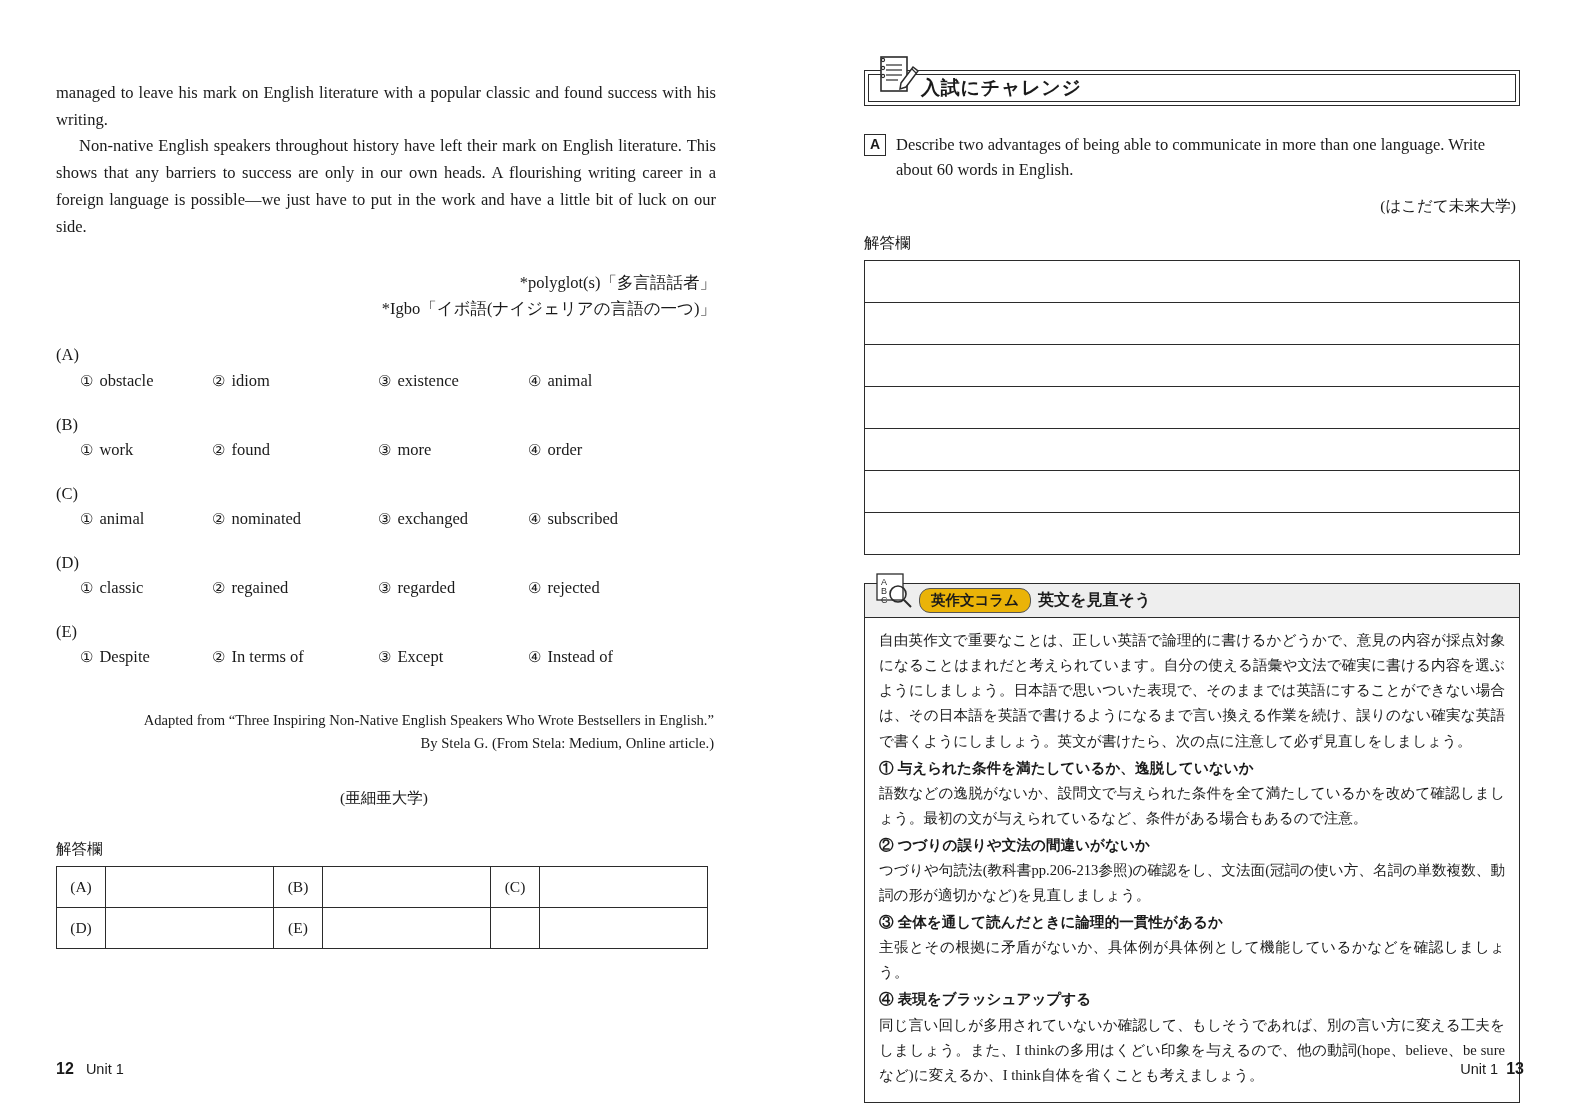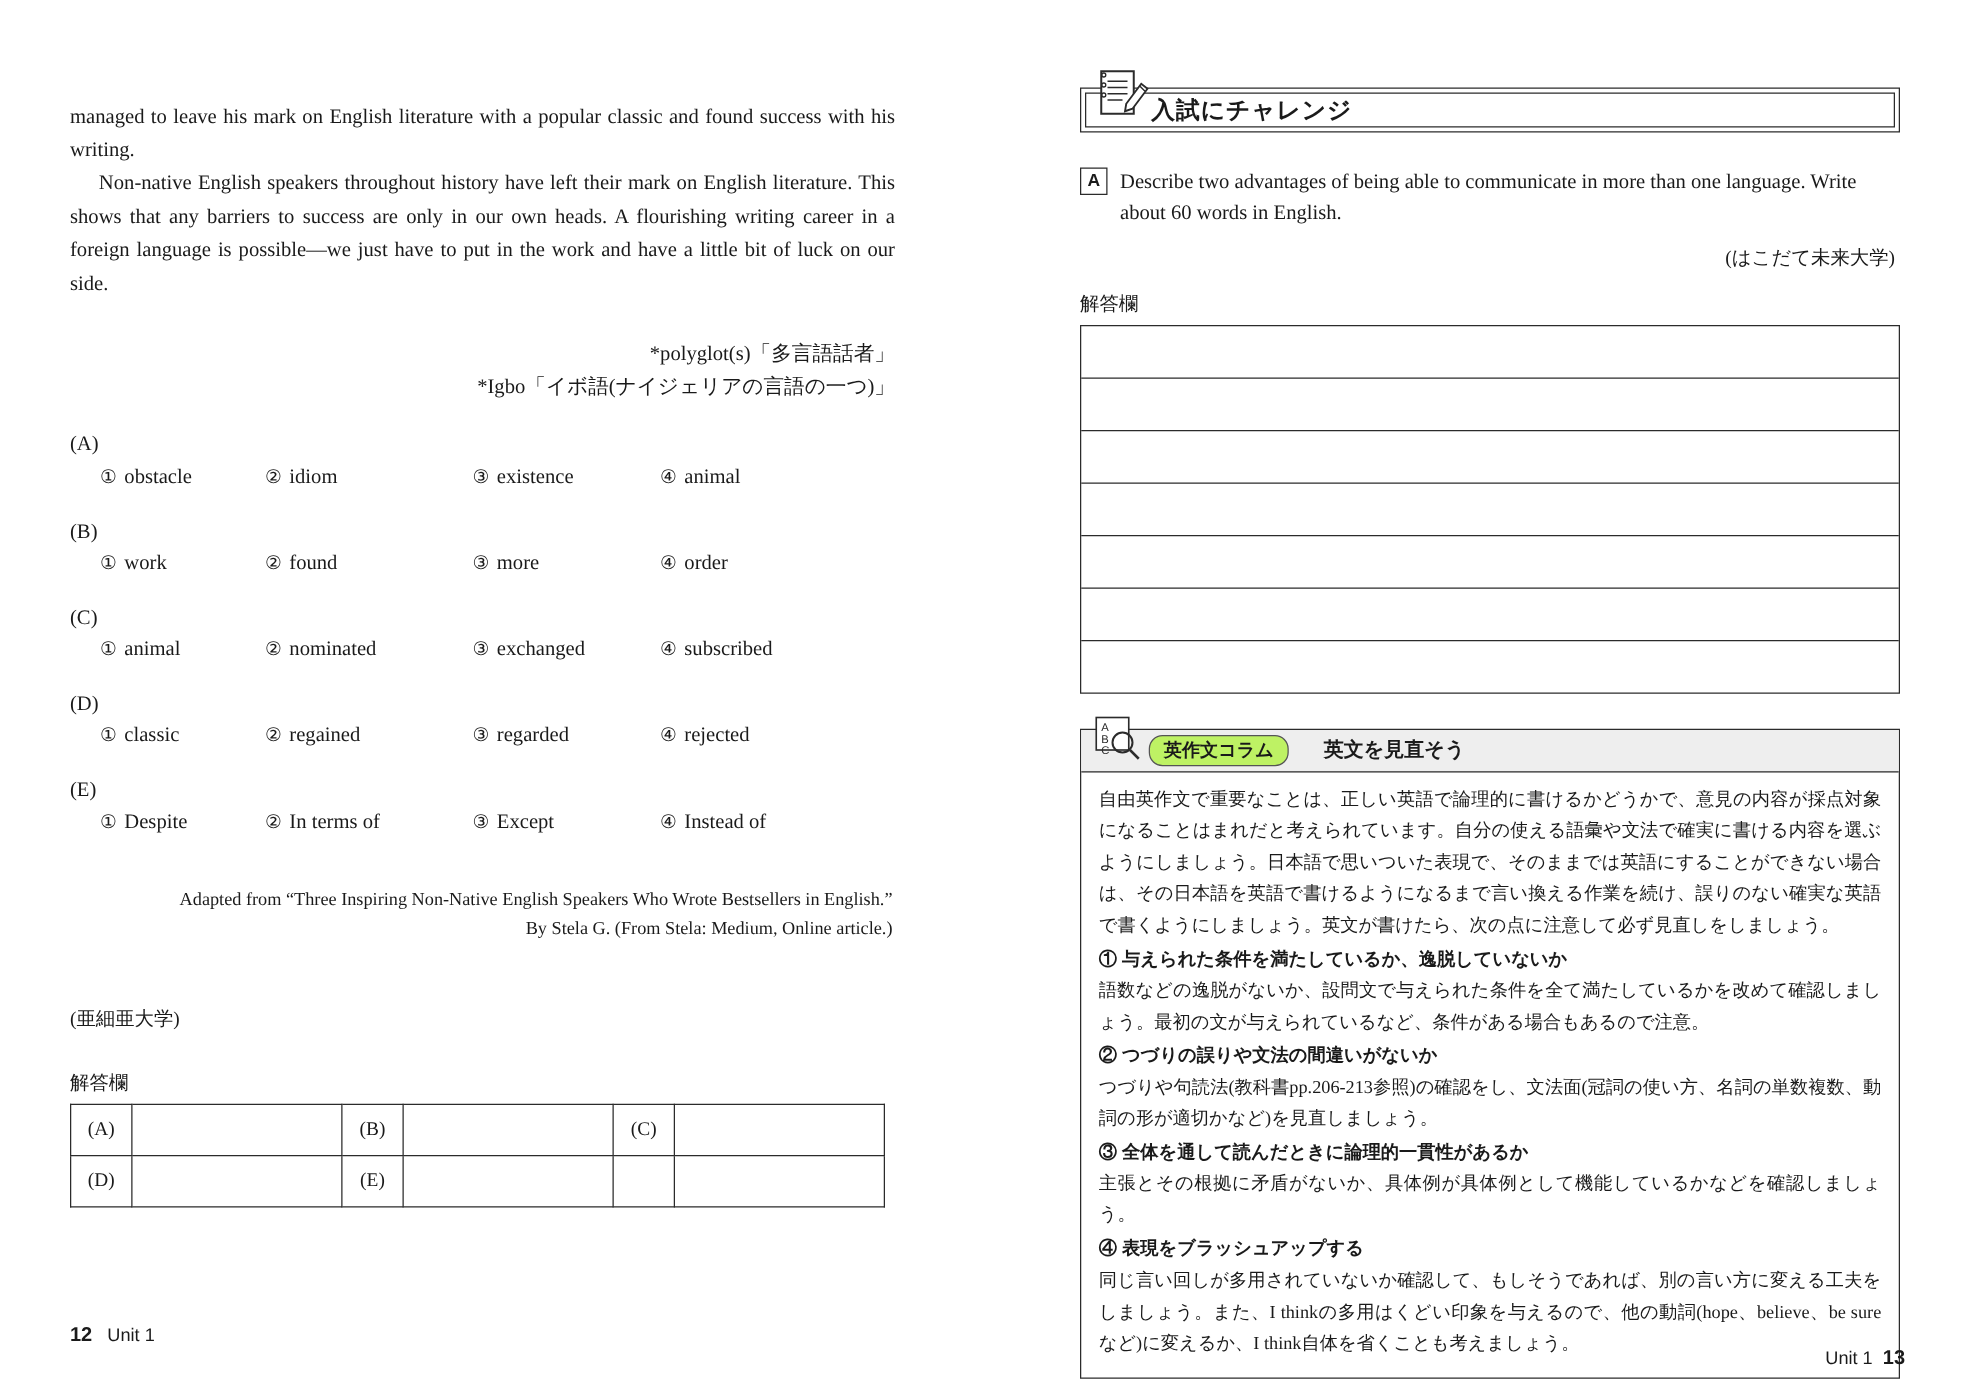--- a/index.html
+++ b/index.html
@@ -80,22 +80,22 @@
   .source {
     margin-top: 42px;
     font-size: 14.6px;
     line-height: 1.55;
     text-align: right;
     padding-right: 2px;
   }
   .source .ln1 { display: block; }
   .source .ln2 { display: block; }
   .univ-left {
-    margin-top: 51px;
-    text-align: left;
+    margin-top: 34px;
+    text-align: center;
     font-size: 15.5px;
     padding-right: 4px;
     font-family: "Liberation Serif", serif;
   }
 
   .answer-label {
     margin-top: 30px;
     font-size: 15.5px;
   }
   table.ans-table {
@@ -118,21 +118,21 @@
     position: absolute;
     left: 56px;
     bottom: 38px;
     font-size: 14.5px;
     font-family: "Liberation Sans", sans-serif;
   }
   .folio b { font-size: 16px; }
   .folio-right {
     position: absolute;
     right: 56px;
-    bottom: 20px;
+    bottom: 38px;
     font-size: 14.5px;
     font-family: "Liberation Sans", sans-serif;
   }
   .folio-right b { font-size: 16px; }
 
   
   .banner {
     position: relative;
     border: 1.5px solid #2b2b2b;
     height: 34px;
@@ -217,28 +217,28 @@
     padding-left: 54px;
   }
   .abc-icon {
     position: absolute;
     left: 6px;
     top: -16px;
     width: 46px;
     height: 46px;
   }
   .col-pill {
-    background: #bef264;
+    background: #eab308;
     border: 1px solid #555;
     border-radius: 11px;
     font-size: 14.5px;
     font-weight: bold;
     font-family: "Liberation Sans", sans-serif;
     padding: 2px 11px;
-    margin-right: 28px;
+    margin-right: 7px;
   }
   .col-title {
     font-size: 16px;
     font-weight: bold;
     font-family: "Liberation Sans", sans-serif;
   }
   .column-body {
     padding: 10px 14px 14px 14px;
     font-size: 14.6px;
     line-height: 1.72;

